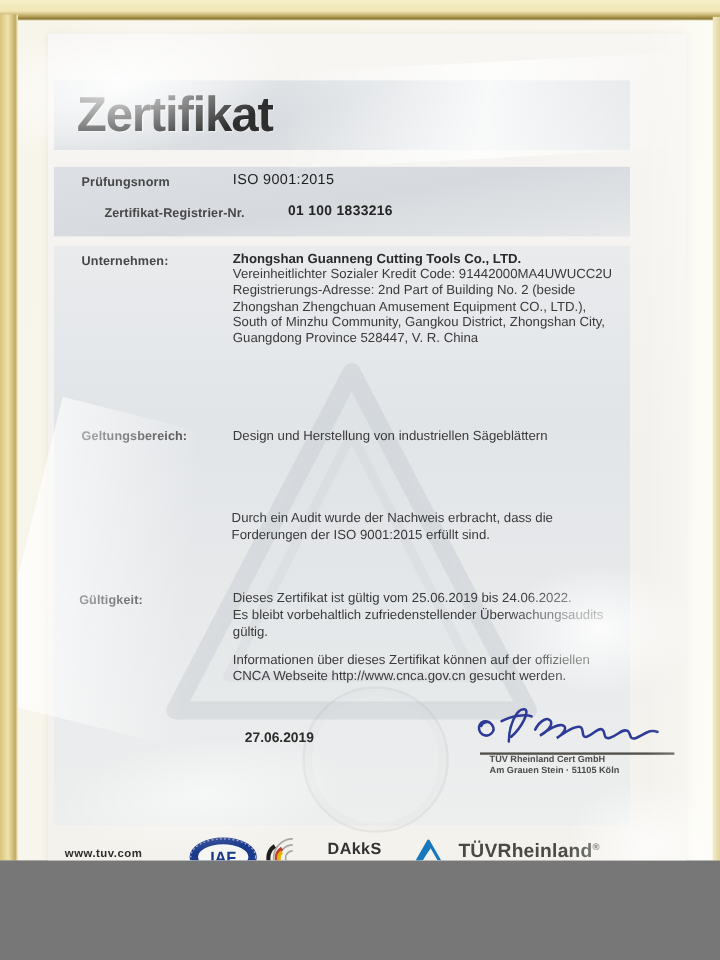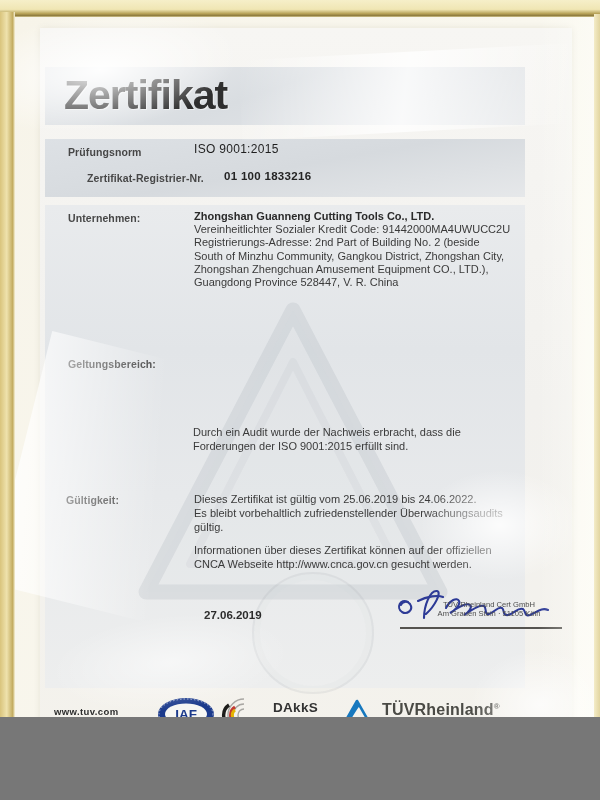--- a/index.html
+++ b/index.html
@@ -35,21 +35,21 @@
   
   .title{left:64px;top:72px;font-size:41px;font-weight:bold;letter-spacing:-1px;color:#2e2e2e;
     text-shadow:1px 1px 0 rgba(255,255,255,.5);}
   .lbl{font-size:10.5px;font-weight:600;color:#474747;letter-spacing:.1px;}
   .val-big{font-size:12px;font-weight:normal;color:#1f1f1f;letter-spacing:.3px;}
   .val-med{font-size:11.5px;font-weight:bold;color:#242424;letter-spacing:.3px;}
   .body-txt{font-size:11px;color:#3a3a3a;line-height:13.2px;}
   .bold{font-weight:bold;color:#2a2a2a;}
   .date-txt{font-size:11.5px;font-weight:600;color:#2a2a2a;}
   .sig-line{left:400px;top:627px;width:162px;height:2px;background:#55534f;}
-  .issuer{left:408px;top:600px;width:162px;text-align:center;font-size:7.6px;line-height:9.4px;color:#4c4c4c;font-weight:400;}
+  .issuer{left:408px;top:628px;width:162px;text-align:left;font-size:7.6px;line-height:9.4px;color:#4c4c4c;font-weight:700;}
   
   .website{left:54px;top:706px;font-size:9.5px;font-weight:bold;color:#2d2d2d;letter-spacing:.4px;}
   .dakks-name{left:237px;top:700px;font-size:13.5px;font-weight:bold;color:#333;letter-spacing:.3px;margin-left:36px;}
   .dakks-sub{left:262px;top:719px;font-size:5.2px;line-height:6px;color:#74716c;font-weight:600;}
   .tuv-brand{left:382px;top:701px;font-size:16px;font-weight:bold;color:#4a4a45;letter-spacing:.2px;}
   .tuv-brand sup{font-size:8px;}
   .tuv-slogan{left:383px;top:721px;font-size:15px;font-weight:bold;color:#76766e;}
   
   .wm-tri{left:128px;top:292px;opacity:.5;}
   .emboss{left:252px;top:572px;width:118px;height:118px;border-radius:50%;
@@ -88,33 +88,34 @@
     <path d="M165 70 L268 272 L62 272 Z" fill="none" stroke="rgba(185,191,197,0.35)" stroke-width="8" stroke-linejoin="round"></path>
   </svg>
 
   <div class="abs emboss"></div>
 
   <div class="abs title">Zertifikat</div>
 
   <div class="abs lbl" style="left:68px;top:146px;">Prüfungsnorm</div>
   <div class="abs val-big" style="left:194px;top:142px;">ISO 9001:2015</div>
   <div class="abs lbl" style="left:68px;top:172px;margin-left:19px;">Zertifikat-Registrier-Nr.</div>
-  <div class="abs val-med" style="left:184px;top:170px;padding-left:40px;">01 100 1833216</div>
+  <div class="abs val-med" style="left:200px;top:170px;padding-left:40px;">01 100 1833216</div>
 
   <div class="abs lbl" style="left:68px;top:212px;">Unternehmen:</div>
   <div class="abs body-txt" style="left:194px;top:210px;width:320px;">
     <div class="bold">Zhongshan Guanneng Cutting Tools Co., LTD.</div>
     <div>Vereinheitlichter Sozialer Kredit Code: 91442000MA4UWUCC2U</div>
     <div>Registrierungs-Adresse: 2nd Part of Building No. 2 (beside</div>
+    <div>Zhongshan Zhengchuan Amusement Equipment CO., LTD.),</div>
     <div>South of Minzhu Community, Gangkou District, Zhongshan City,</div>
-    <div>Zhongshan Zhengchuan Amusement Equipment CO., LTD.),</div>
     <div>Guangdong Province 528447, V. R. China</div>
   </div>
 
   <div class="abs lbl" style="left:68px;top:358px;">Geltungsbereich:</div>
+  <div class="abs body-txt" style="left:194px;top:358px;width:330px;">Design und Herstellung von industriellen Sägeblättern</div>
 
   <div class="abs body-txt" style="left:193px;top:426px;width:330px;line-height:13.6px;">
     <div>Durch ein Audit wurde der Nachweis erbracht, dass die</div>
     <div>Forderungen der ISO 9001:2015 erfüllt sind.</div>
   </div>
 
   <div class="abs lbl" style="left:66px;top:494px;">Gültigkeit:</div>
   <div class="abs body-txt" style="left:194px;top:493px;width:335px;line-height:13.8px;">
     <div>Dieses Zertifikat ist gültig vom 25.06.2019 bis 24.06.2022.</div>
     <div>Es bleibt vorbehaltlich zufriedenstellender Überwachungsaudits</div>

